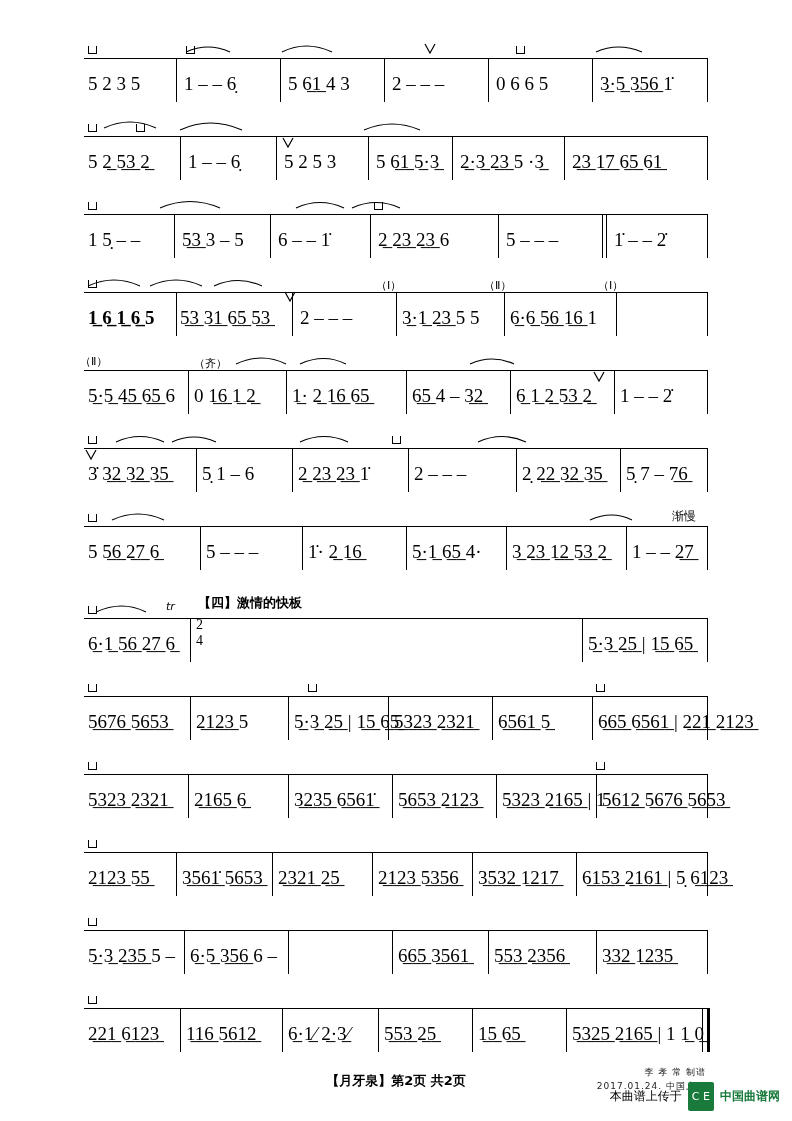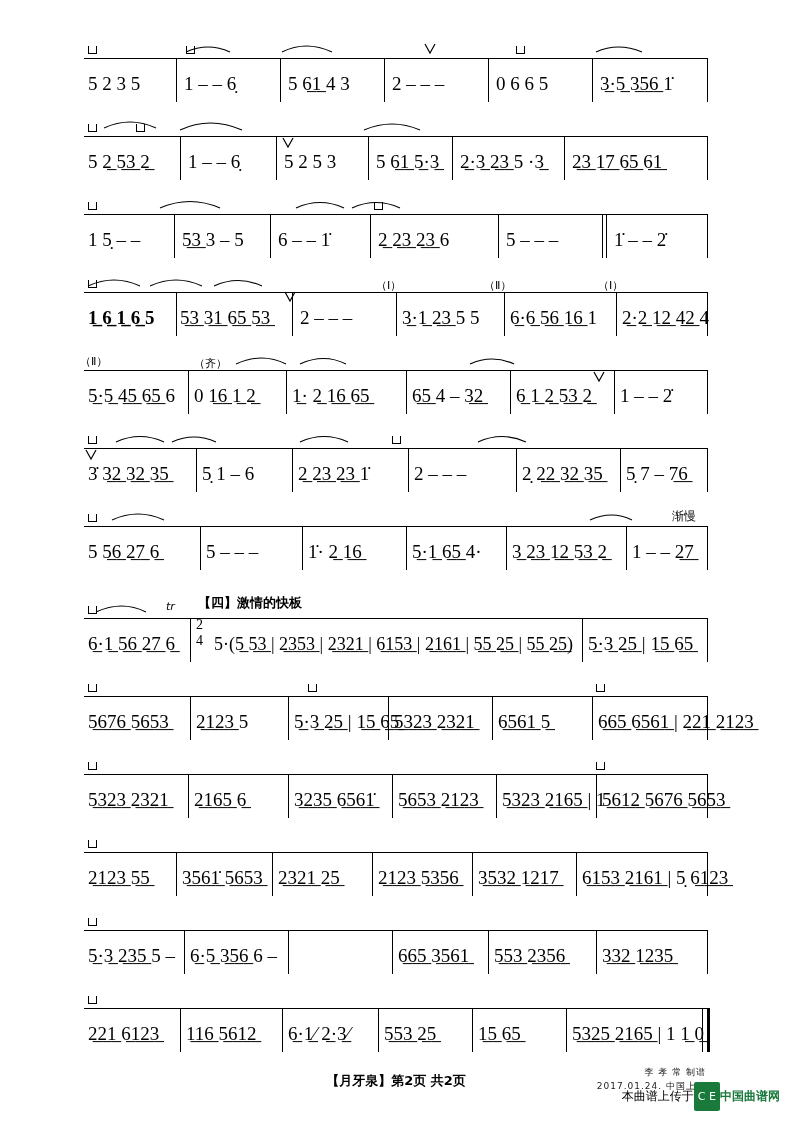--- a/index.html
+++ b/index.html
@@ -76,21 +76,21 @@
     font-family:"DejaVu Sans", sans-serif;
     color:#222;
     white-space:nowrap;
     letter-spacing:1px;
   }
   .brandbar{
     position:absolute;
     right:12px;bottom:10px;
     display:flex;
     align-items:center;
-    gap:0;
+    gap:6px;
     font-size:12px;
     font-family:"DejaVu Sans", sans-serif;
   }
   .brandlogo{
     display:inline-block;
     background:#1a7a3c;
     color:#fff;
     font-size:11px;
     padding:8px 4px;
     border-radius:2px;
@@ -168,21 +168,20 @@
     <div class="rowtext" style="left:4px;top:4px;font-weight:bold;">1̲ 6̲ 1̲ 6̲ 5</div>
     <div class="barline" style="left:92px;"></div>
     <div class="rowtext" style="left:96px;top:4px;">5̲3̲ 3̲1̲ 6̲5̲ 5̲3̲</div>
     <div class="barline" style="left:208px;"></div>
     <div class="rowtext" style="left:216px;top:4px;">2 – – –</div>
     <div class="barline" style="left:312px;"></div>
     <div class="rowtext" style="left:318px;top:4px;">3̲·1̲ 2̲3̲ 5  5</div>
     <div class="barline" style="left:420px;"></div>
     <div class="rowtext" style="left:426px;top:4px;">6̲·6̲ 5̲6̲ 1̲6̲ 1</div>
     <div class="barline" style="left:532px;"></div>
-    <div class="rowtext" style="left:538px;top:4px;">2̲·2̲ 1̲2̲ 4̲2̲ 4</div>
     <div class="barline" style="left:623px;"></div>
     <div class="small" style="left:292px;top:-14px;">（Ⅰ）</div>
     <div class="small" style="left:400px;top:-14px;">（Ⅱ）</div>
     <div class="small" style="left:514px;top:-14px;">（Ⅰ）</div>
   </div>
 
   <div class="system" style="top:370px;">
     <div class="staffline" style="top:0;"></div>
     <div class="small" style="left:-4px;top:-16px;">（Ⅱ）</div>
     <div class="small" style="left:110px;top:-14px;">（齐）</div>
@@ -235,21 +234,20 @@
 
   <div class="sectiontitle" style="left:198px;top:594px;">【四】激情的快板</div>
   <div class="small" style="left:166px;top:600px;font-style:italic;">tr</div>
 
   <div class="system" style="top:618px;">
     <div class="staffline" style="top:0;"></div>
     <div class="rowtext" style="left:4px;top:4px;">6̲·1̲ 5̲6̲ 2̲7̲ 6̲</div>
     <div class="barline" style="left:106px;"></div>
     <div class="rowtext" style="left:112px;top:-8px;font-size:14px;line-height:30px;">2</div>
     <div class="rowtext" style="left:112px;top:8px;font-size:14px;line-height:30px;">4</div>
-    <div class="rowtext" style="left:130px;top:4px;font-size:18px;">5·(5̲ 5̲3̲ | 2̲3̲5̲3̲ | 2̲3̲2̲1̲ | 6̲1̲5̲3̲ | 2̲1̲6̲1̲ | 5̲5̲ 2̲5̲ | 5̲5̲ 2̲5̲)</div>
     <div class="barline" style="left:498px;"></div>
     <div class="rowtext" style="left:504px;top:4px;">5̲·3̲ 2̲5̲ | 1̲5̲ 6̲5̲</div>
     <div class="barline" style="left:623px;"></div>
   </div>
 
   <div class="system" style="top:696px;">
     <div class="staffline" style="top:0;"></div>
     <div class="rowtext" style="left:4px;top:4px;">5̲6̲7̲6̲ 5̲6̲5̲3̲</div>
     <div class="barline" style="left:106px;"></div>
     <div class="rowtext" style="left:112px;top:4px;">2̲1̲2̲3̲ 5</div>

